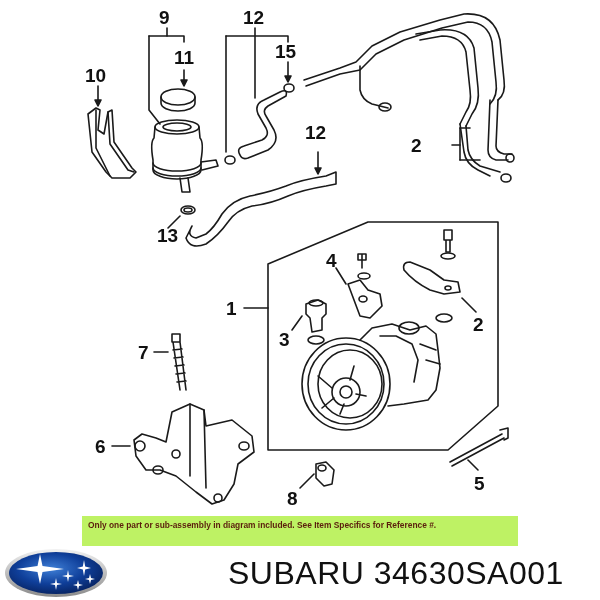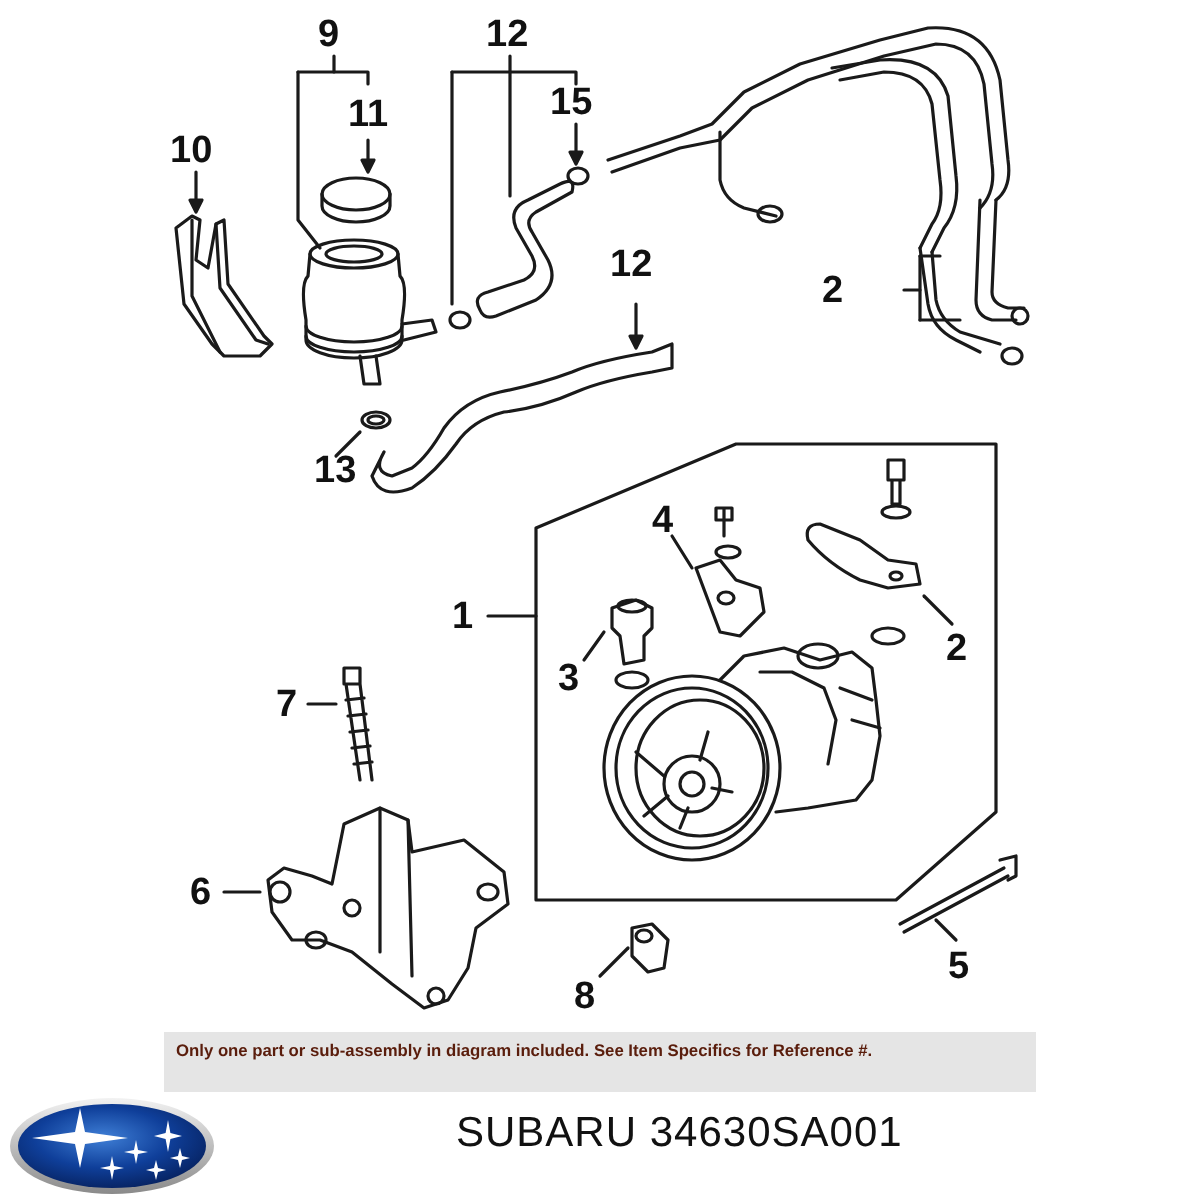--- a/index.html
+++ b/index.html
@@ -1,22 +1,22 @@
 <!DOCTYPE html>
 <html><head>
 <meta charset="utf-8">
 <style>
   html, body { margin:0; padding:0; background:#ffffff; }
   body { width:600px; height:600px; position:relative; overflow:hidden; font-family:"Liberation Sans", sans-serif; }
   #diagram { position:absolute; left:0; top:0; width:600px; height:515px; }
   .callout { position:absolute; font-family:"Liberation Sans", sans-serif; font-weight:bold; font-size:19px; color:#111; line-height:1; }
-  #banner { position:absolute; left:82px; top:516px; width:436px; height:30px; background:#e5e5e5; box-sizing:border-box; padding:3px 4px 0 6px; }
+  #banner { position:absolute; left:82px; top:516px; width:436px; height:30px; background:#bef264; box-sizing:border-box; padding:3px 4px 0 6px; }
   #banner .line { font-family:"Liberation Sans", sans-serif; font-weight:bold; font-size:8.4px; color:#5a1d0c; line-height:12px; white-space:nowrap; }
   #logo { position:absolute; left:4px; top:548px; width:104px; height:50px; }
-  #title { position:absolute; left:228px; top:555px; font-family:"Liberation Sans", sans-serif; font-size:21px; color:#111; letter-spacing:0.5px; white-space:nowrap; }
+  #title { position:absolute; left:228px; top:555px; font-family:"Liberation Sans", sans-serif; font-size:32px; color:#111; letter-spacing:0.5px; white-space:nowrap; }
 </style>
 </head>
 <body>
 
 <svg id="diagram" viewBox="0 0 600 515" xmlns="http://www.w3.org/2000/svg">
   <g fill="none" stroke="#1a1a1a" stroke-width="1.6" stroke-linejoin="round" stroke-linecap="round">
 
     <g>
       <path d="M88 114 L96 108 L100 110 L98 130 L104 134 L108 112 L112 110 L114 142 L132 168 L136 172 L130 178 L112 178 L106 172 L92 152 Z"></path>
       <path d="M96 110 L96 148 L110 176"></path>

